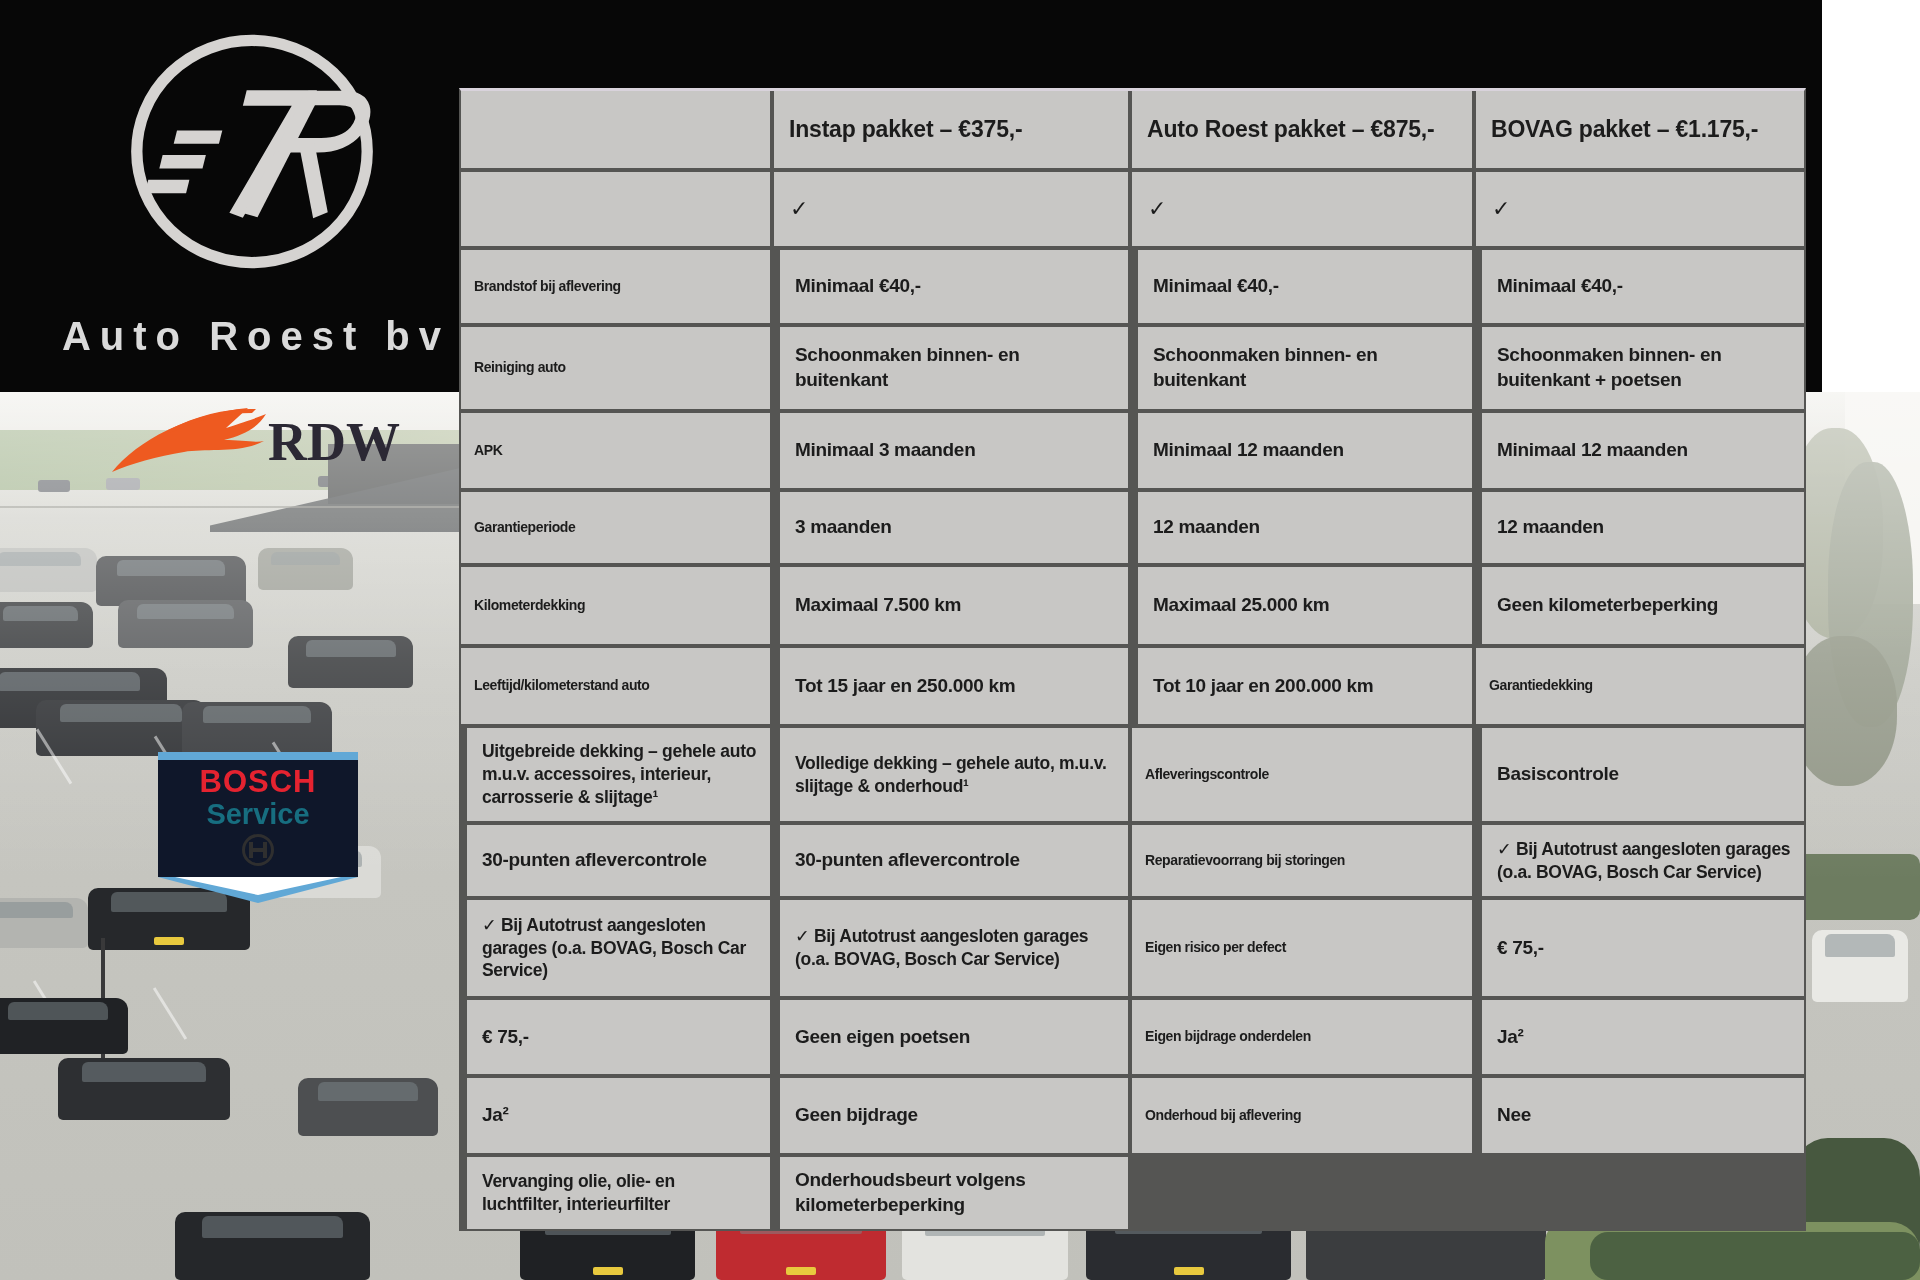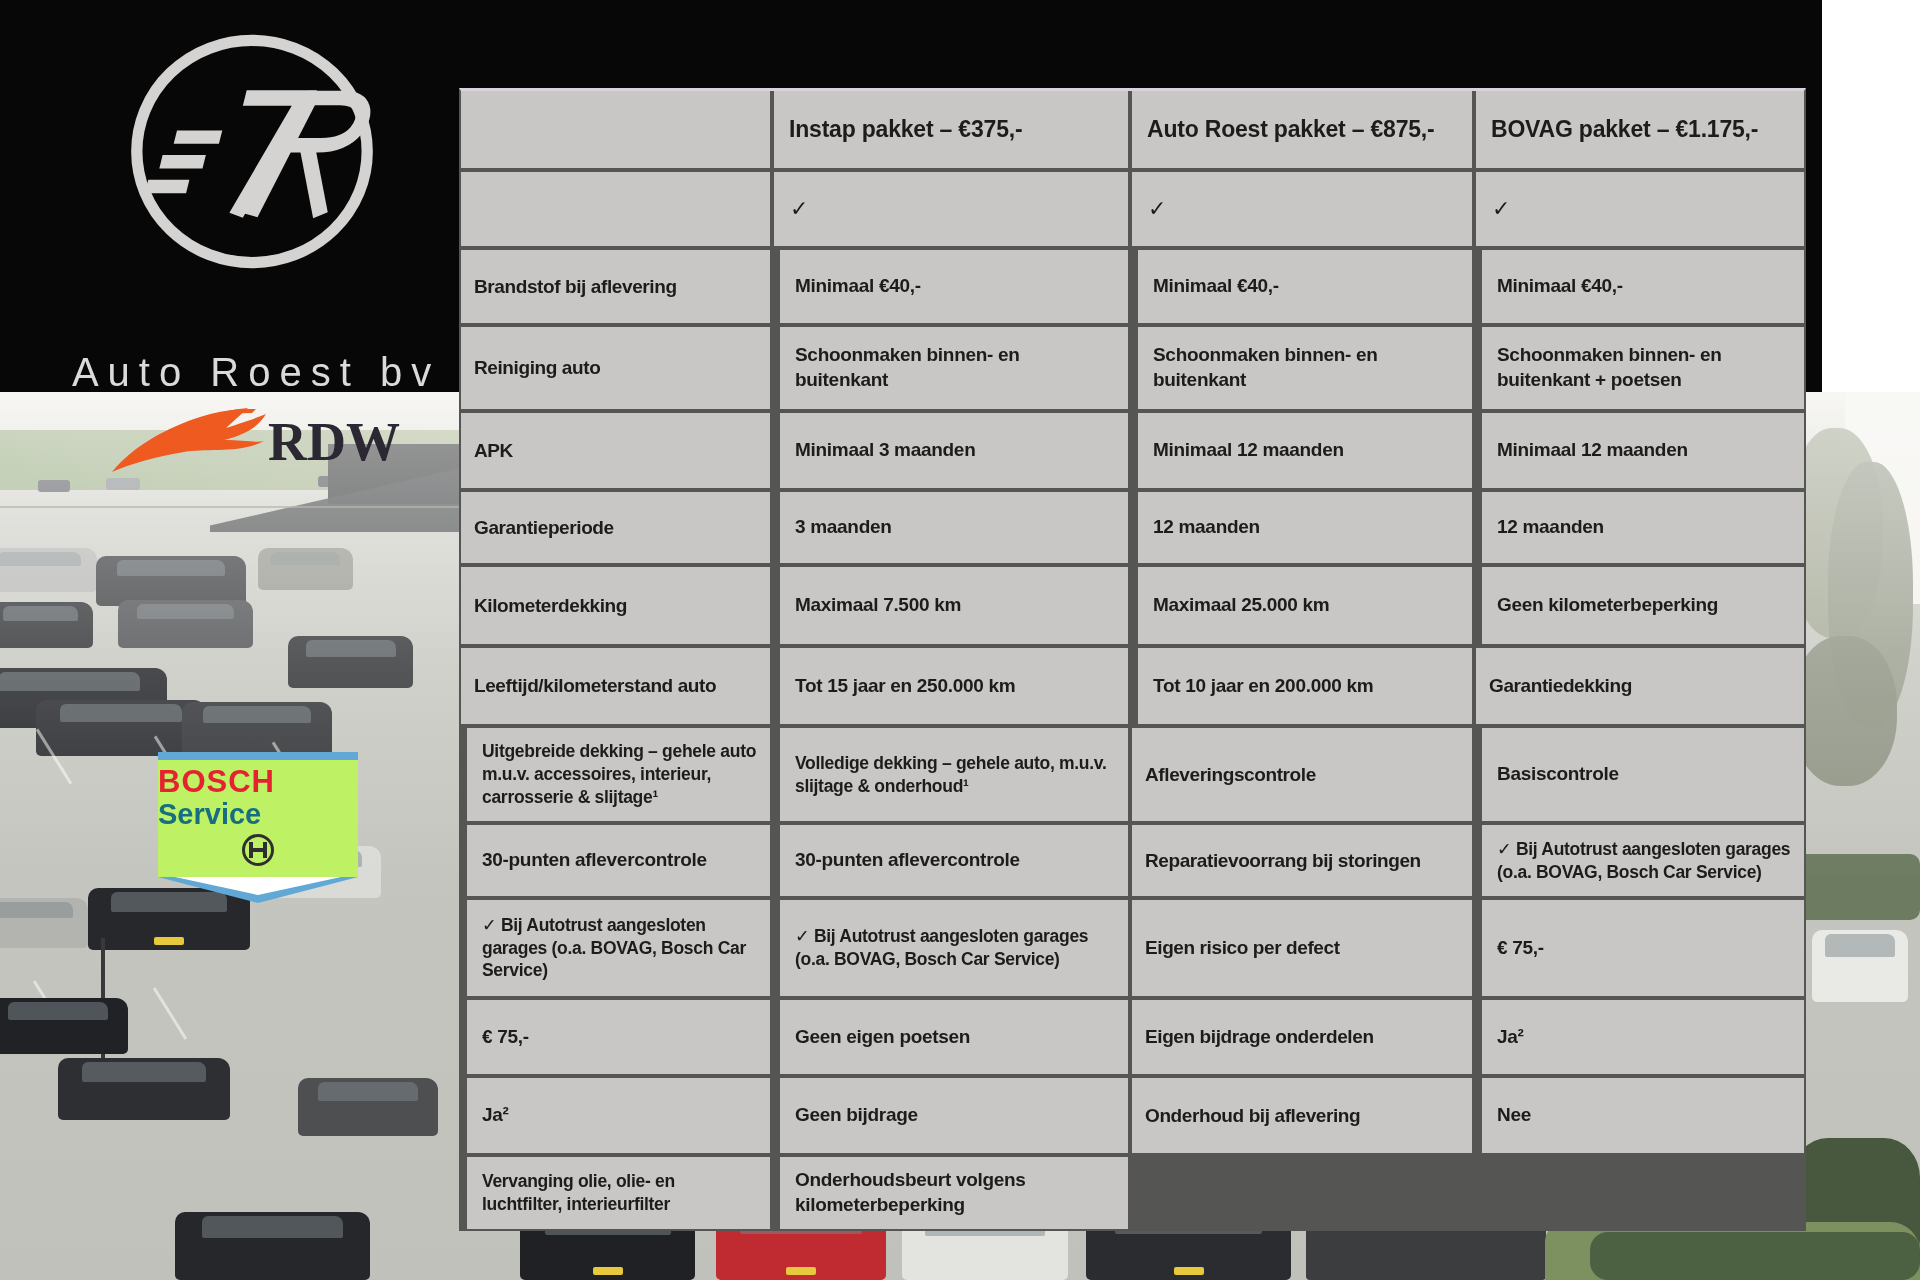--- a/index.html
+++ b/index.html
@@ -3,21 +3,21 @@
 <meta charset="utf-8">
 <style>
   html,body{margin:0;padding:0;background:#fff;}
   .stage{position:relative;width:1920px;height:1280px;overflow:hidden;background:#fff;
          font-family:"Liberation Sans","DejaVu Sans",sans-serif;}
 
   
   .black-band{position:absolute;left:0;top:0;width:1822px;height:392px;background:#070707;z-index:2;}
   .monogram{position:absolute;left:118px;top:26px;z-index:3;}
   .brand-name{position:absolute;left:55px;top:314px;width:402px;text-align:center;
-              color:#dadada;font-size:40px;font-weight:normal;letter-spacing:9px;z-index:3;white-space:nowrap;margin-top:36px;}
+              color:#dadada;font-size:40px;font-weight:bold;letter-spacing:9px;z-index:3;white-space:nowrap;}
 
   
   .photo{position:absolute;left:0;top:392px;width:1920px;height:888px;z-index:1;
          background:linear-gradient(180deg,#efeee9 0px,#e3e2db 55px,#d0d0c9 125px,#c7c7c1 290px,#c1c1bb 888px);}
   .photo *{position:absolute;}
   .field{left:0;top:38px;width:820px;height:60px;
          background:linear-gradient(90deg,#9fb28b,#abb894 45%,#bcc2a4 75%,rgba(190,194,170,0));}
   .bldg-a{left:328px;top:52px;width:134px;height:60px;background:#3e403f;}
   .roof{left:210px;top:76px;width:250px;height:64px;background:#474a4b;opacity:.92;
         clip-path:polygon(0 90%,100% 0,100% 100%,0 100%);}
@@ -43,21 +43,21 @@
   .wash{left:0;top:0;width:1920px;height:888px;z-index:4;pointer-events:none;
         background:linear-gradient(180deg,rgba(255,255,255,.5),rgba(255,255,255,.18) 30%,rgba(255,255,255,0) 55%);}
 
   
   .pkg-table{position:absolute;left:459px;top:88px;z-index:6;display:grid;
     grid-template-columns:309px 354px 340px 328px;
     grid-template-rows:77px 74px 73px 82px 75px 71px 77px 76px 93px 71px 96px 74px 75px 72px;
     gap:4px;background:#555553;border:2px solid #555553;border-top:3px solid #d9d3dc;}
   .cell{background:#c8c7c5;display:flex;align-items:center;overflow:hidden;
         color:#1c1c1c;font-weight:bold;box-sizing:border-box;}
-  .cell.lab{padding:4px 17px 4px 13px;font-size:19px;letter-spacing:-.4px;line-height:1.25;}
+  .cell.lab{padding:4px 17px 4px 13px;font-size:14px;letter-spacing:-.4px;line-height:1.25;}
   .cell.val{padding:4px 38px 4px 15px;font-size:19px;letter-spacing:-.3px;line-height:1.3;margin-left:6px;}
   .cell.val.small{font-size:17.5px;padding-right:12px;}
   .cell.hdr{font-size:23px;letter-spacing:-.2px;padding:4px 10px 4px 15px;}
   .cell.chk{font-size:22px;padding-left:16px;}
 
   
   .rdw{position:absolute;left:108px;top:400px;z-index:7;}
 
   
   .bovag{position:absolute;left:173px;top:520px;width:169px;height:190px;background:#fff;
@@ -67,21 +67,21 @@
                 width:92px;height:92px;border-radius:50%;background:#e02128;border:9px solid #fff;}
   .bovag-needle{position:absolute;left:50%;top:48%;width:58px;height:15px;background:#fff;
                 border-radius:8px;transform:rotate(38deg);transform-origin:left center;}
   .bovag-hub{position:absolute;left:50%;top:48%;transform:translate(-50%,-50%);
              width:16px;height:16px;background:#fff;border:7px solid #121212;border-radius:50%;}
   .bovag-yellow{height:54px;background:#f6c607;display:flex;align-items:center;justify-content:center;}
   .bovag-yellow span{color:#111;font-size:34px;font-weight:bold;transform:scale(.95,1.25);letter-spacing:0;}
 
   
   .bosch{position:absolute;left:158px;top:752px;width:200px;height:151px;z-index:7;}
-  .bosch-box{background:#bef264;height:125px;position:relative;text-align:left;}
+  .bosch-box{background:#0f172a;height:125px;position:relative;text-align:center;}
   .bosch-strip{position:absolute;left:0;top:0;width:100%;height:8px;background:#61a8d6;}
   .bosch-red{padding-top:14px;color:#e52330;font-size:31px;font-weight:bold;letter-spacing:1px;line-height:1.05;}
   .bosch-teal{color:#176e80;font-size:29px;font-weight:bold;line-height:1.1;}
   .armature{position:relative;margin:4px auto 0;width:26px;height:26px;border:3px solid #2f2f2f;border-radius:50%;}
   .armature i{position:absolute;background:#2f2f2f;}
   .arm-l{left:4px;top:5px;width:4px;height:16px;}
   .arm-r{right:4px;top:5px;width:4px;height:16px;}
   .arm-m{left:7px;top:11px;width:12px;height:4px;}
 </style>
 </head>

